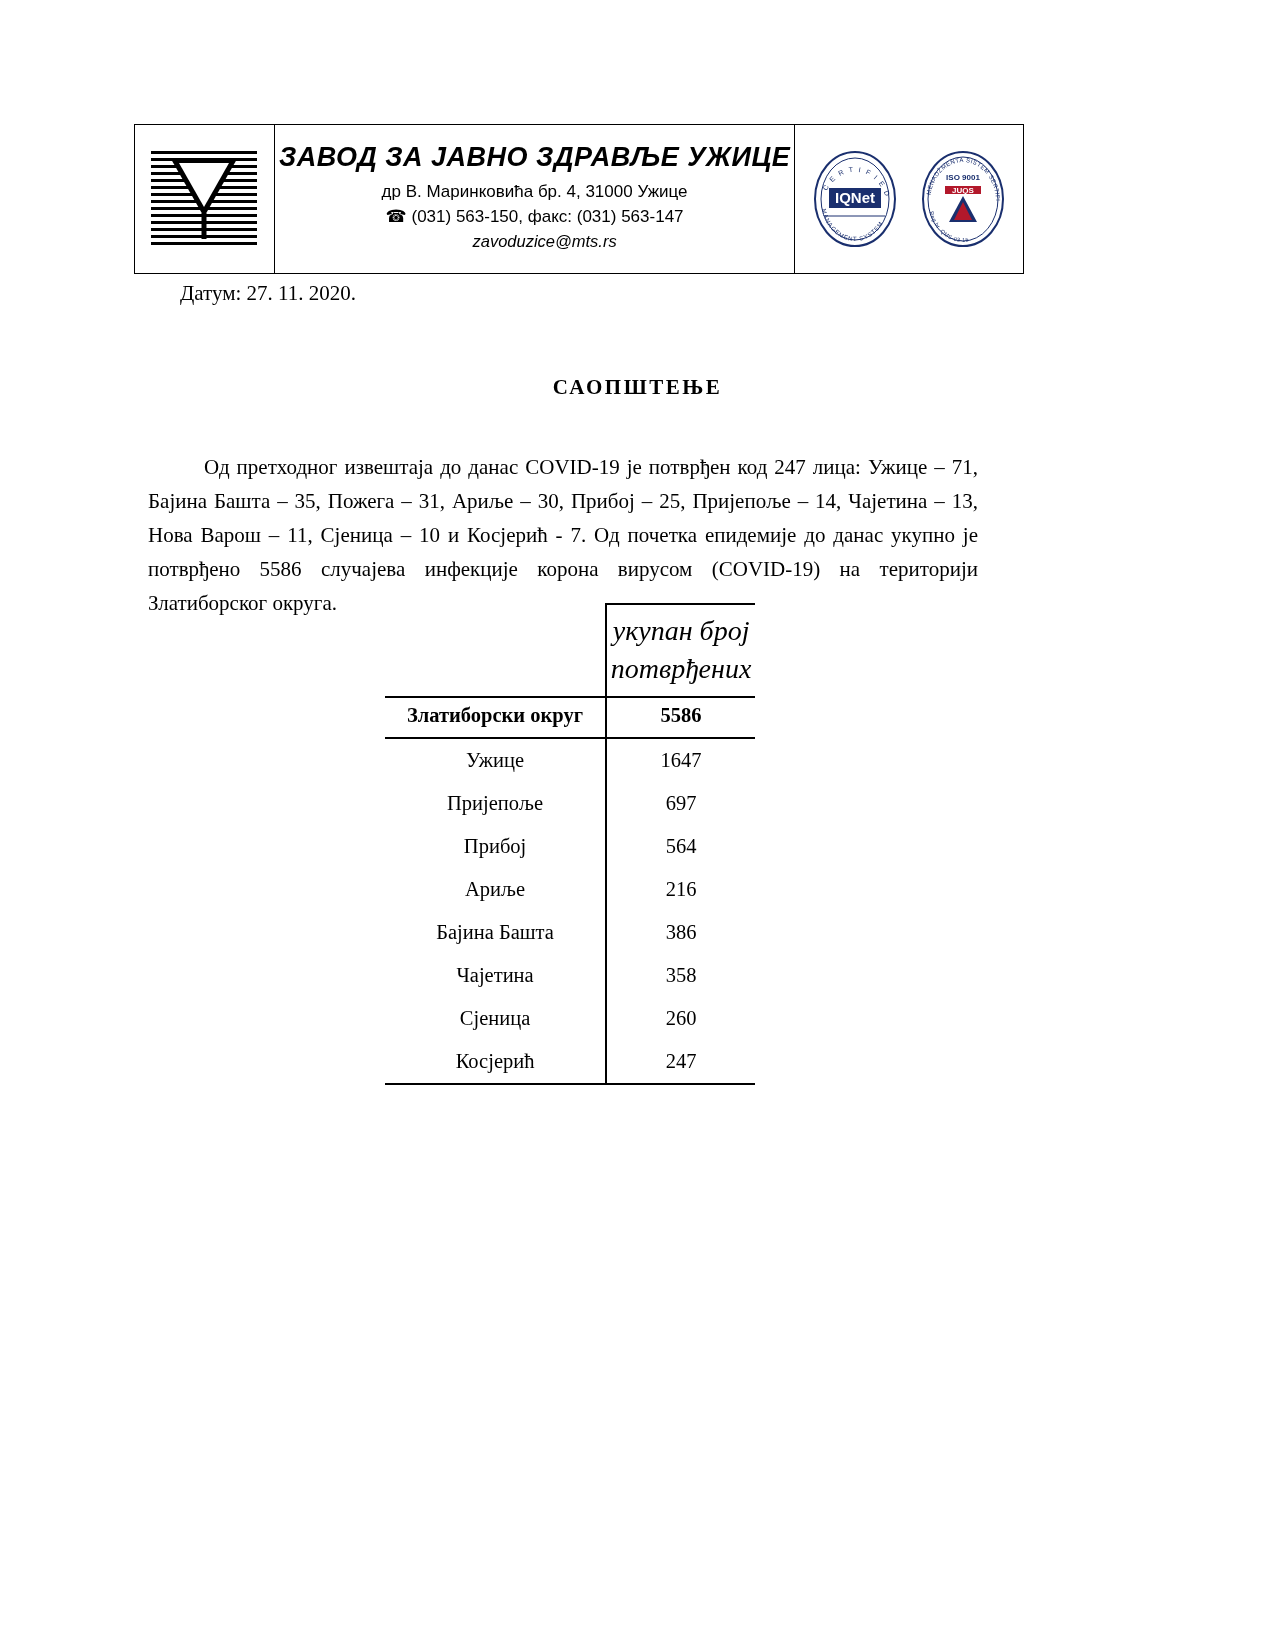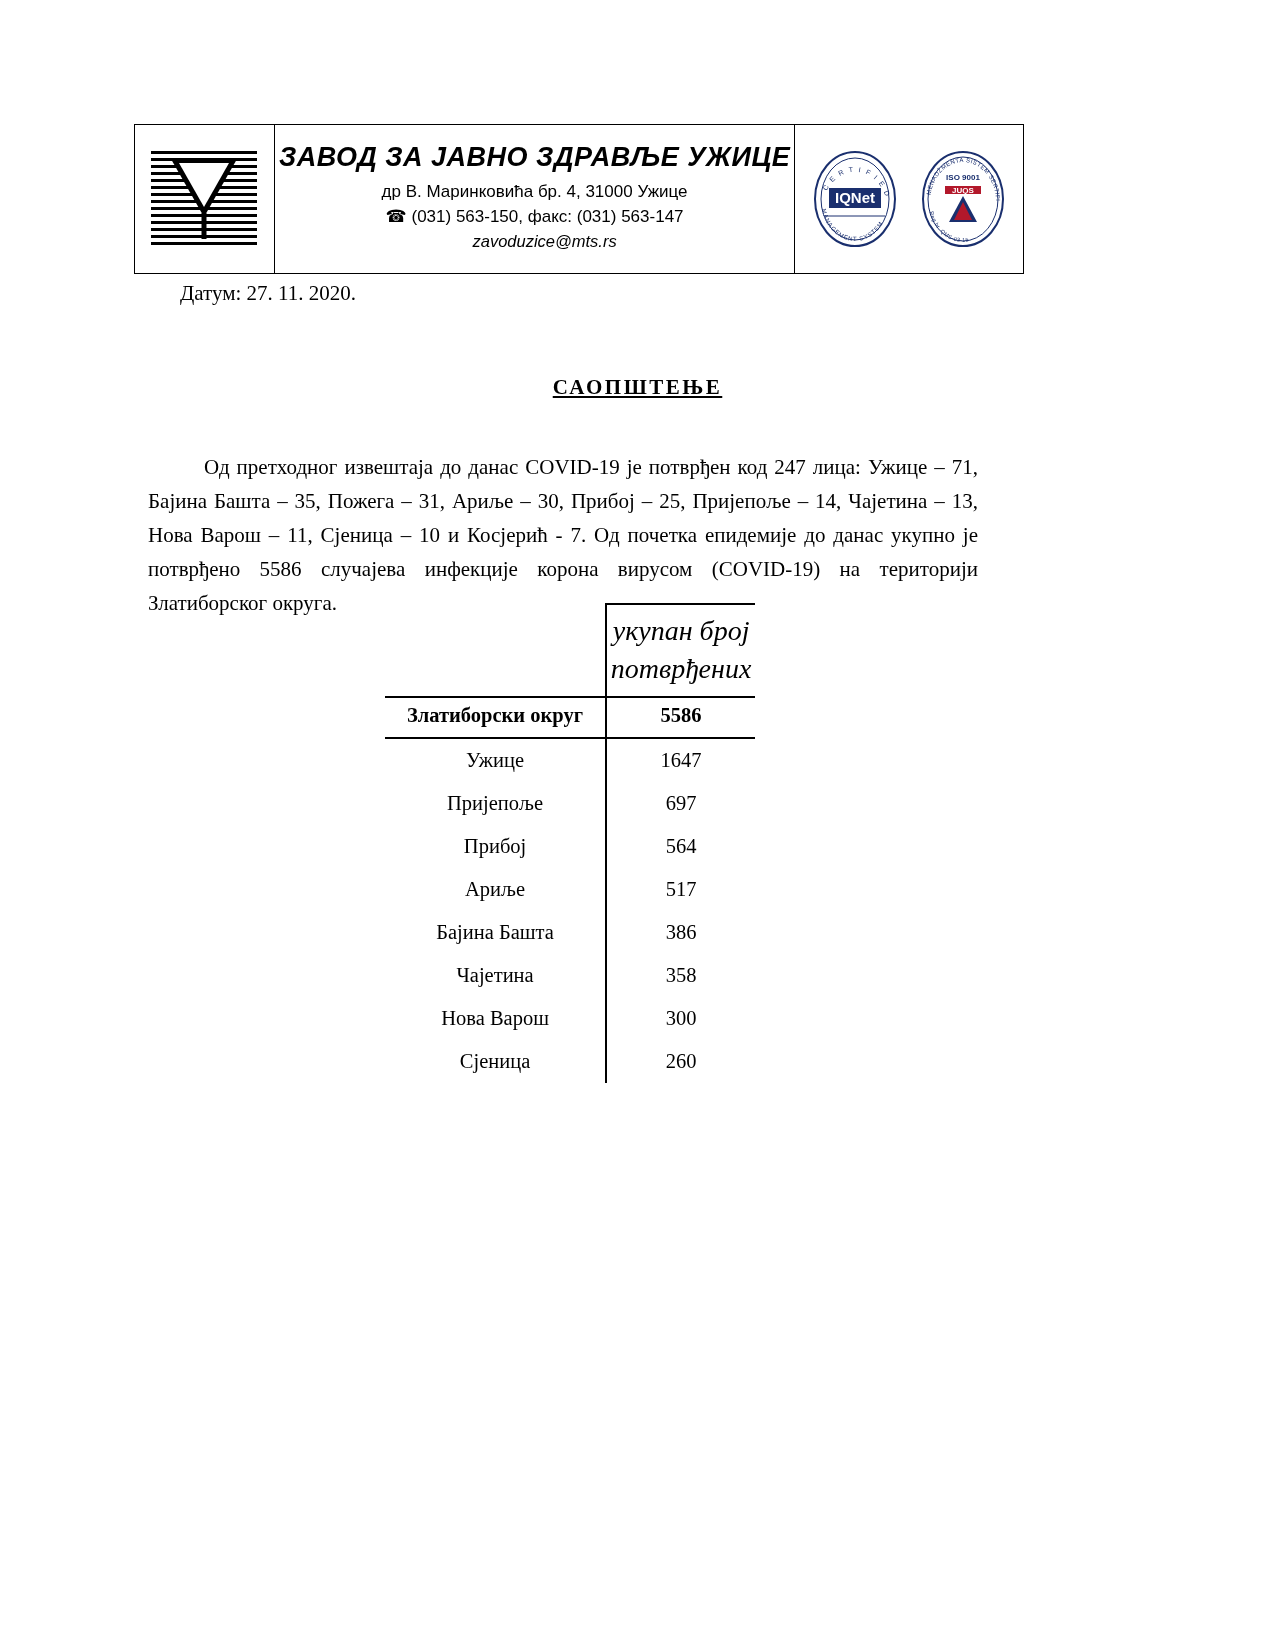--- a/index.html
+++ b/index.html
@@ -146,21 +146,20 @@
   }
   .doc-heading {
     position: absolute;
     left: 0;
     right: 0;
     top: 375px;
     text-align: center;
     font-size: 21px;
     font-weight: bold;
     letter-spacing: 2.5px;
-    text-decoration: underline;
   }
   .para {
     position: absolute;
     left: 148px;
     top: 450px;
     width: 830px;
     font-size: 21px;
     line-height: 1.62;
     text-align: justify;
     text-indent: 56px;
@@ -303,35 +302,35 @@
         <tr class="body-row">
           <td class="col-name">Пријепоље</td>
           <td class="col-val">697</td>
         </tr>
         <tr class="body-row">
           <td class="col-name">Прибој</td>
           <td class="col-val">564</td>
         </tr>
         <tr class="body-row">
           <td class="col-name">Ариље</td>
-          <td class="col-val">517</td>
+          <td class="col-val">216</td>
         </tr>
         <tr class="body-row">
           <td class="col-name">Бајина Башта</td>
           <td class="col-val">386</td>
         </tr>
         <tr class="body-row">
           <td class="col-name">Чајетина</td>
           <td class="col-val">358</td>
         </tr>
         <tr class="body-row">
-          <td class="col-name">Нова Варош</td>
-          <td class="col-val">300</td>
-        </tr>
-        <tr class="body-row">
           <td class="col-name">Сјеница</td>
           <td class="col-val">260</td>
+        </tr>
+        <tr class="body-row last">
+          <td class="col-name">Косјерић</td>
+          <td class="col-val">247</td>
         </tr>
       </tbody>
     </table>
   </div>
 
 </div>
 
 </body></html>

